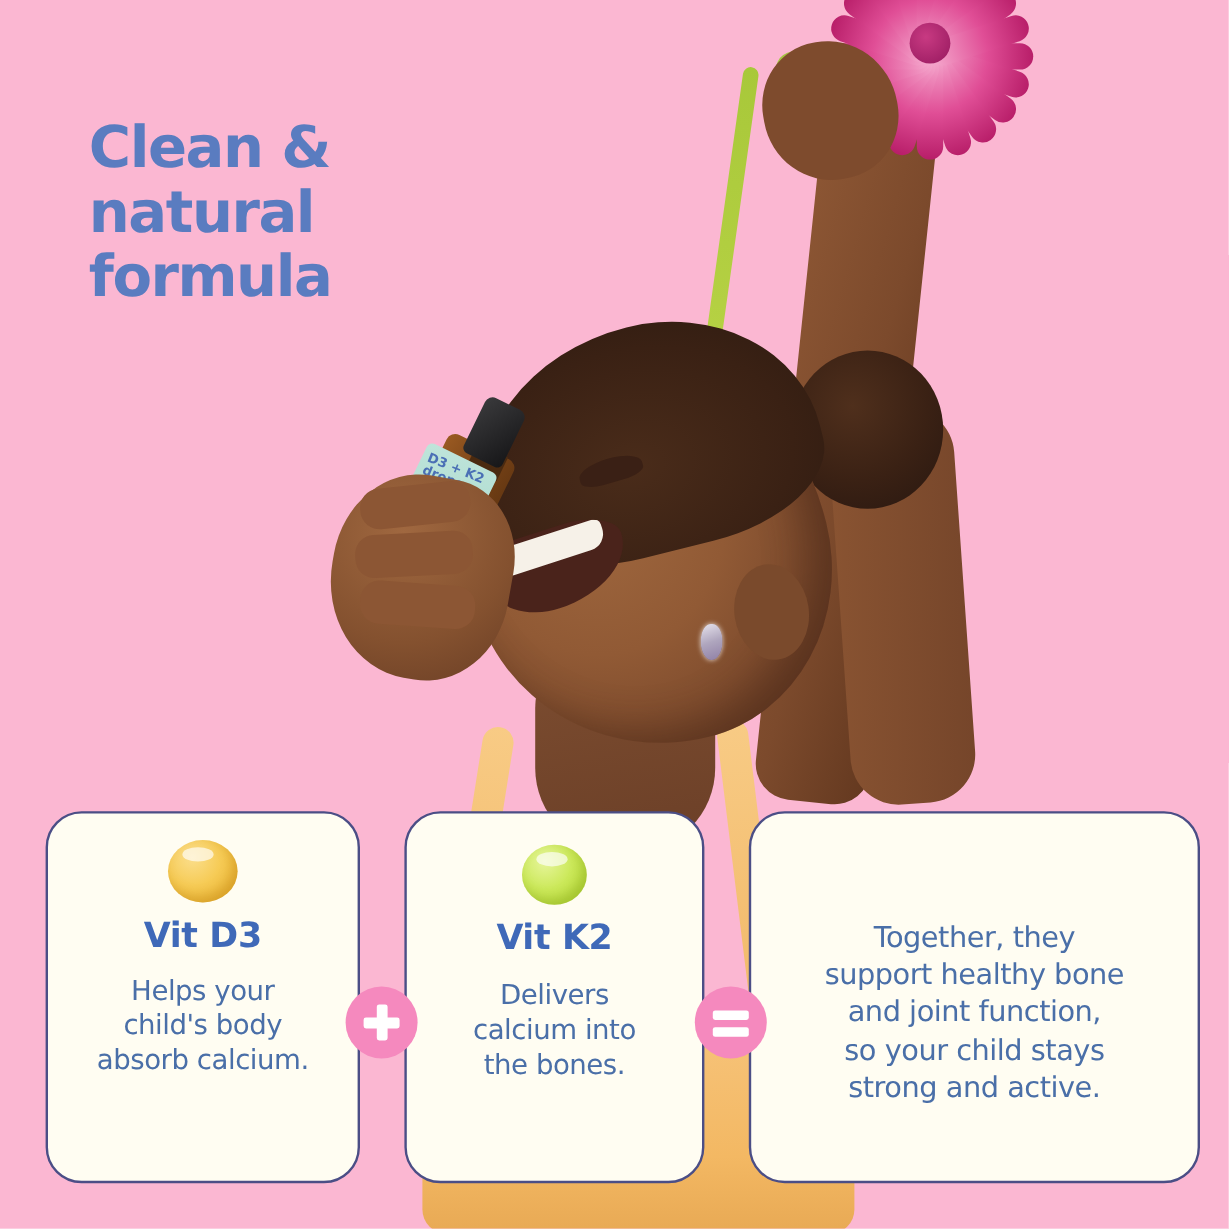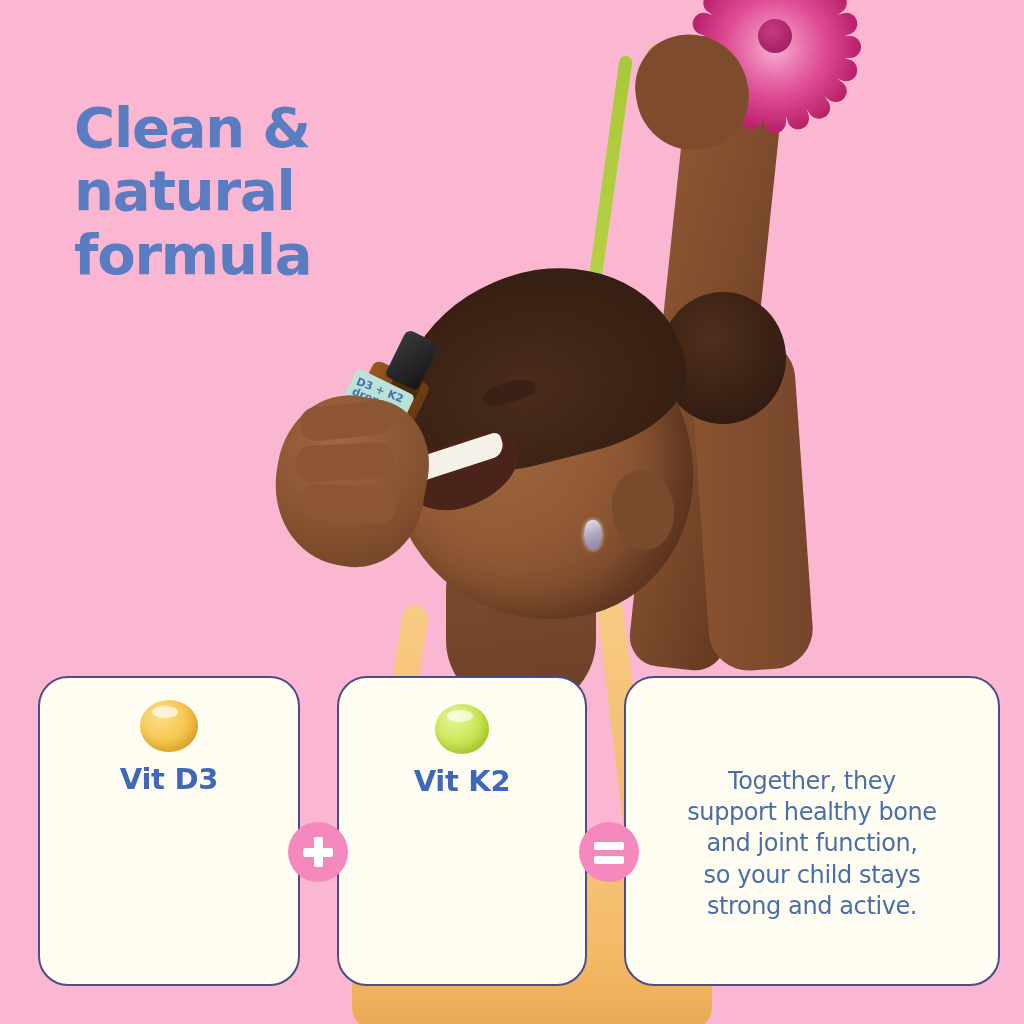--- a/index.html
+++ b/index.html
@@ -22,21 +22,21 @@
   }
 
   
   .headline {
     position: absolute;
     left: 74px;
     top: 96px;
     width: 400px;
     font-family: "DejaVu Sans", sans-serif;
     font-weight: bold;
-    font-size: 56px;
+    font-size: 48px;
     line-height: 1.13;
     letter-spacing: -1.2px;
     color: #5A7CC0;
     white-space: pre-line;
     z-index: 40;
   }
 
   
   .photo-stage {
     position: absolute;
@@ -538,25 +538,31 @@
 
   <div class="headline">Clean &amp;
 natural
 formula</div>
 
   <div class="cards">
 
     <div class="card card-1">
       <div class="droplet droplet-d3"></div>
       <div class="card-title">Vit D3</div>
+      <div class="card-body">Helps your
+child's body
+absorb calcium.</div>
     </div>
 
     <div class="card card-2">
       <div class="droplet droplet-k2"></div>
       <div class="card-title">Vit K2</div>
+      <div class="card-body">Delivers
+calcium into
+the bones.</div>
     </div>
 
     <div class="card card-3">
       <div class="card-body">Together, they
 support healthy bone
 and joint function,
 so your child stays
 strong and active.</div>
     </div>
   </div>

